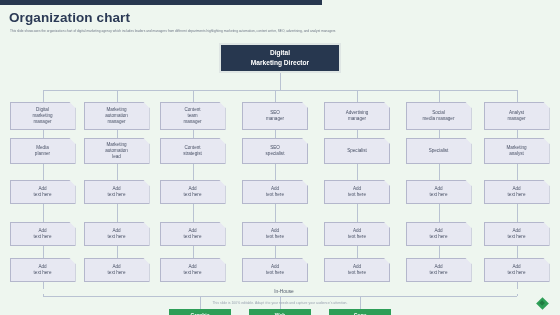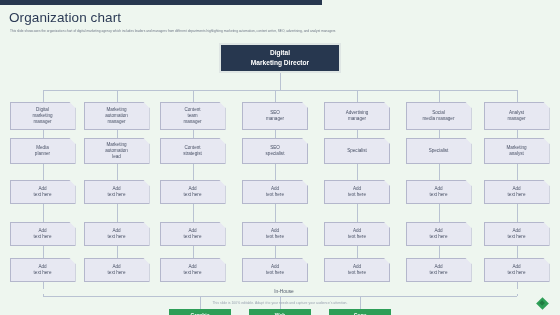--- a/index.html
+++ b/index.html
@@ -8,21 +8,21 @@
     background:#eef6ef;
     font-family:"Liberation Sans", sans-serif;
     overflow:hidden;
     position:relative;
   }
   .topbar{
     position:absolute;left:0;top:0;width:322px;height:5px;background:#27374f;
   }
   .title{
     position:absolute;left:9px;top:10px;
-    font-size:13.5px;color:#2b3a55;font-weight:400;letter-spacing:.1px;
+    font-size:13.5px;color:#2b3a55;font-weight:700;letter-spacing:.1px;
   }
   .subtitle{
     position:absolute;left:10px;top:29px;width:540px;
     font-size:3.2px;color:#6d7685;line-height:1.25;letter-spacing:.02px;
     white-space:nowrap;
   }
   .canvas{
     position:absolute;left:0;top:40px;width:560px;height:256px;
   }
 

